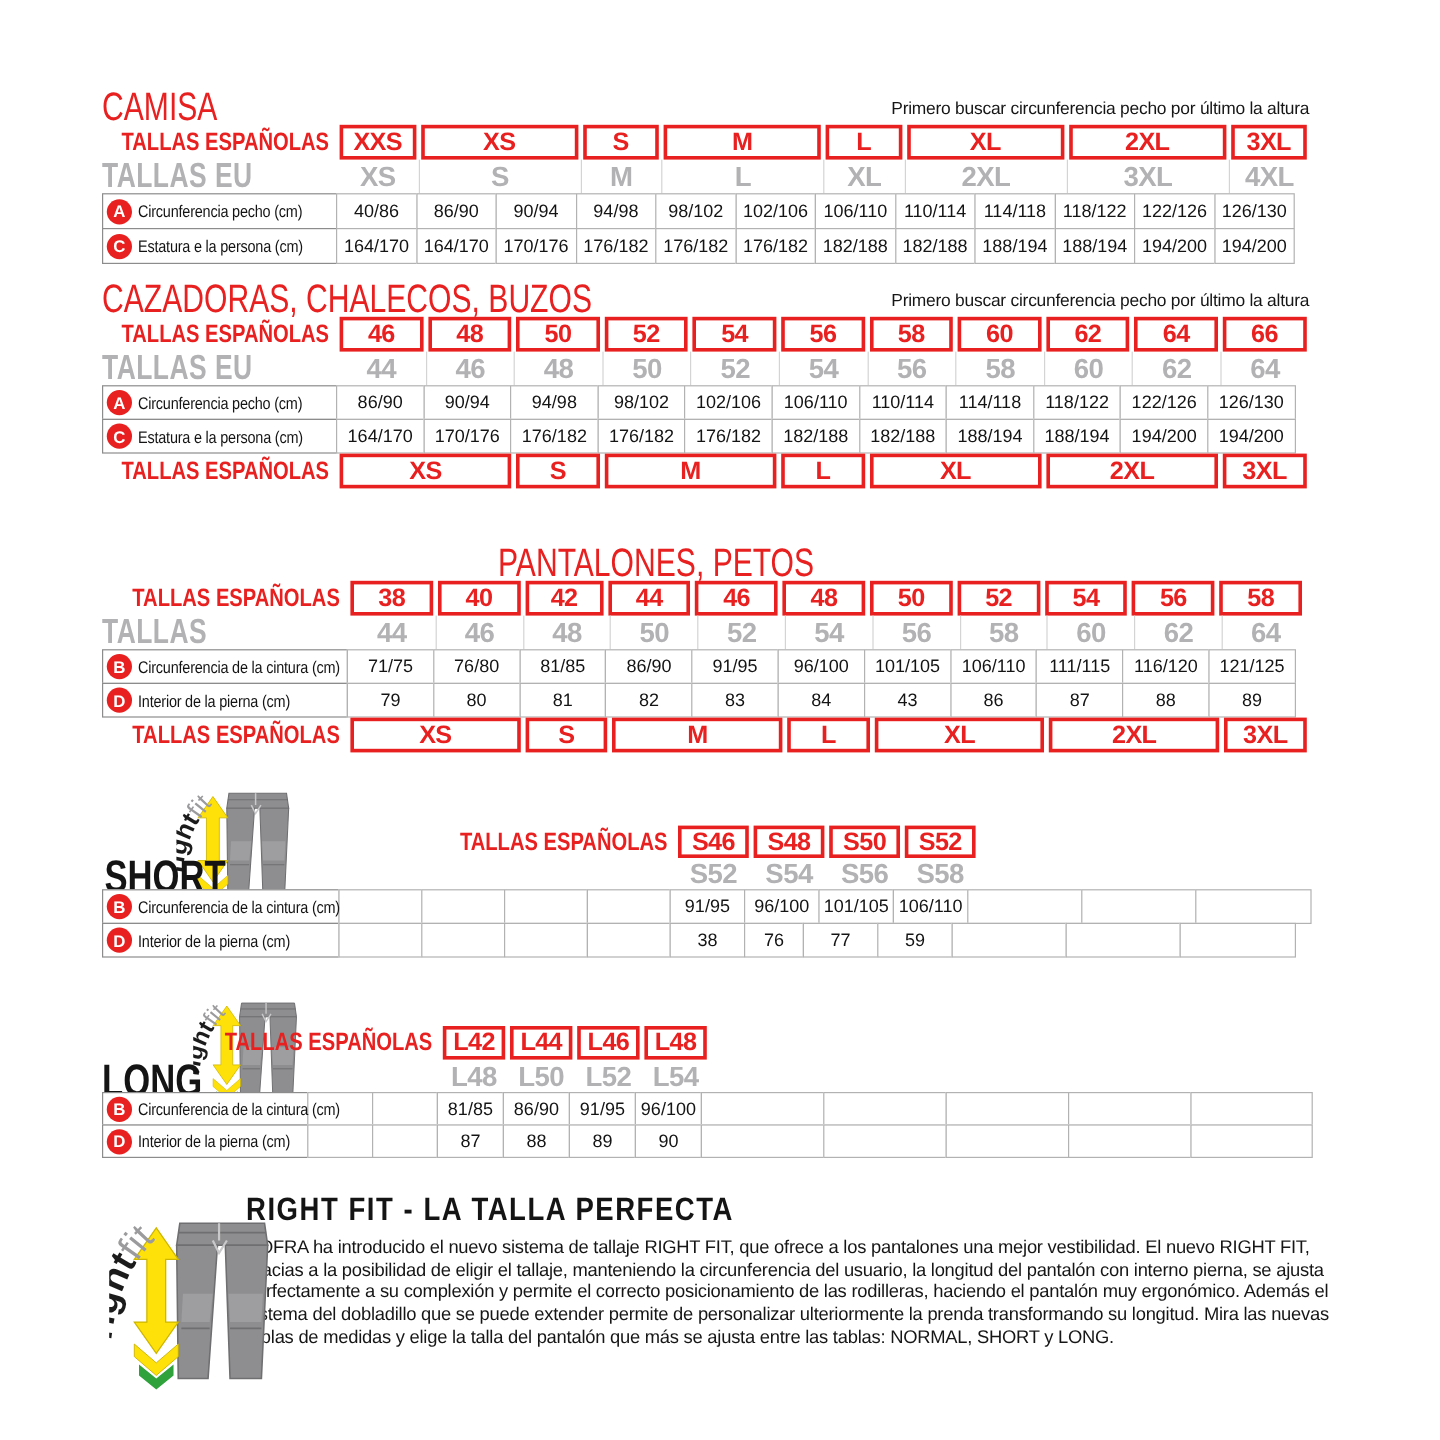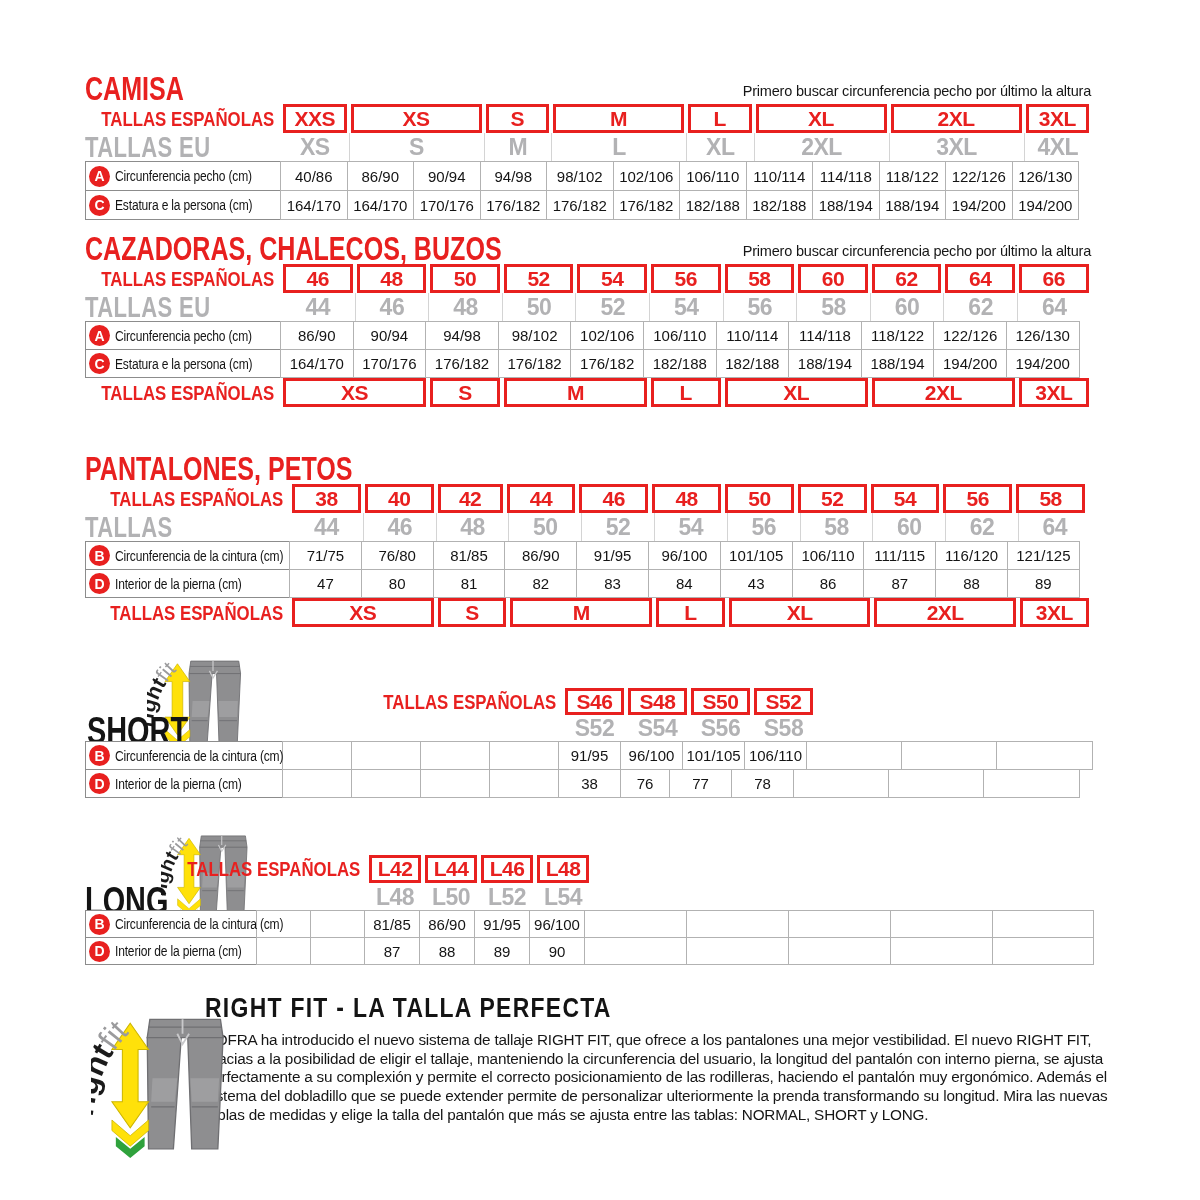--- a/index.html
+++ b/index.html
@@ -1,19 +1,19 @@
 <!DOCTYPE html>
 <html><head>
 <meta charset="utf-8">
 <style>
   html,body{margin:0;padding:0;background:#fff;font-family:"Liberation Sans",sans-serif;}
   .page{position:relative;width:1200px;height:1200px;background:#fff;overflow:hidden;}
   .sec{position:absolute;left:85px;}
   .sec-head{position:relative;height:32px;}
-  .sec-title{margin:0;line-height:1;font-size:33px;font-weight:bold;color:#e8201f;}
+  .sec-title{margin:0;line-height:1;font-size:33px;font-weight:normal;color:#e8201f;}
   .sec-note{position:absolute;right:0;bottom:5px;font-size:14.5px;letter-spacing:-.2px;color:#161616;}
   .condense-l{display:inline-block;transform:scaleX(.76);transform-origin:0 50%;white-space:nowrap;}
   .condense-r{display:inline-block;transform:scaleX(.8);transform-origin:100% 50%;white-space:nowrap;}
   .condense-h{display:inline-block;transform:scaleX(.85);transform-origin:0 50%;white-space:nowrap;letter-spacing:1.5px;}
   .row{display:flex;align-items:stretch;position:relative;}
   .row-label{display:flex;align-items:center;box-sizing:border-box;flex:0 0 auto;}
   .red-label{justify-content:flex-end;padding-right:7px;color:#e8201f;font-weight:bold;font-size:21px;}
   .gray-label{color:#b2b2b4;font-weight:bold;font-size:29px;letter-spacing:.5px;}
   .red-cell{box-sizing:border-box;flex:0 0 auto;border:3px solid #e8201f;color:#e8201f;font-weight:bold;font-size:21px;display:flex;align-items:center;justify-content:center;margin:0 2px;background:#fff;letter-spacing:-.5px;}
   .gray-cell{box-sizing:border-box;flex:0 0 auto;color:#b2b2b4;font-weight:bold;font-size:23px;display:flex;align-items:center;justify-content:center;border-left:1px solid #d4d4d4;letter-spacing:-.5px;}
@@ -213,21 +213,21 @@
           <div class="red-cell" style="width: 69.6px;">S</div>
           <div class="red-cell" style="width: 143.2px;">M</div>
           <div class="red-cell" style="width: 69.6px;">L</div>
           <div class="red-cell" style="width: 143.2px;">XL</div>
           <div class="red-cell" style="width: 143.2px;">2XL</div>
           <div class="red-cell" style="width: 69.6px;">3XL</div>
         </div>
       </div>
   </section>
 
-  <section class="sec" id="sec-pantalones" style="top:452px;width:1006px;">
+  <section class="sec" id="sec-pantalones" style="top:452px;width:1006px;text-align:center;">
     <div class="sec-head">
       <h2 class="sec-title"><span class="condense-l">PANTALONES, PETOS</span></h2>
     </div>
     <div class="tbl">
         <div class="row es-row" style="height: 29px;">
           <div class="row-label red-label" style="width: 205px;">
             <span class="condense-r">TALLAS ESPAÑOLAS</span>
           </div>
           <div class="red-cell" style="width: 68.8px;">38</div>
           <div class="red-cell" style="width: 68.8px;">40</div>
@@ -272,21 +272,21 @@
           <div class="cell" style="width: 72.8px;">106/110</div>
           <div class="cell" style="width: 72.8px;">111/115</div>
           <div class="cell" style="width: 72.8px;">116/120</div>
           <div class="cell" style="width: 72.8px;">121/125</div>
         </div>
         <div class="row mrow" style="height: 29px;">
           <div class="mlabel" style="width: 205px;">
             <div class="badge">D</div>
             <span class="mtext">Interior de la pierna (cm)</span>
           </div>
-          <div class="cell" style="width: 72.8px;">47</div>
+          <div class="cell" style="width: 72.8px;">79</div>
           <div class="cell" style="width: 72.8px;">80</div>
           <div class="cell" style="width: 72.8px;">81</div>
           <div class="cell" style="width: 72.8px;">82</div>
           <div class="cell" style="width: 72.8px;">83</div>
           <div class="cell" style="width: 72.8px;">84</div>
           <div class="cell" style="width: 72.8px;">43</div>
           <div class="cell" style="width: 72.8px;">86</div>
           <div class="cell" style="width: 72.8px;">87</div>
           <div class="cell" style="width: 72.8px;">88</div>
           <div class="cell" style="width: 72.8px;">89</div>
@@ -350,21 +350,21 @@
             <div class="badge">D</div>
             <span class="mtext">Interior de la pierna (cm)</span>
           </div>
           <div class="cell" style="width: 70px;"></div>
           <div class="cell" style="width: 70px;"></div>
           <div class="cell" style="width: 70px;"></div>
           <div class="cell" style="width: 70px;"></div>
           <div class="cell" style="width: 63px;">38</div>
           <div class="cell" style="width: 50px;">76</div>
           <div class="cell" style="width: 63px;">77</div>
-          <div class="cell" style="width: 63px;">78</div>
+          <div class="cell" style="width: 63px;">59</div>
           <div class="cell" style="width: 96px;"></div>
           <div class="cell" style="width: 96px;"></div>
           <div class="cell" style="width: 97px;"></div>
         </div>
       </div>
   </section>
 
   <section class="sec" id="sec-long" style="top:822px;width:1020px;height:150px;">
     <svg class="rf-logo" style="left:76px;top:0px;" width="92" height="103" viewBox="0 0 104 126">
         <use href="#rf-logo"></use>

